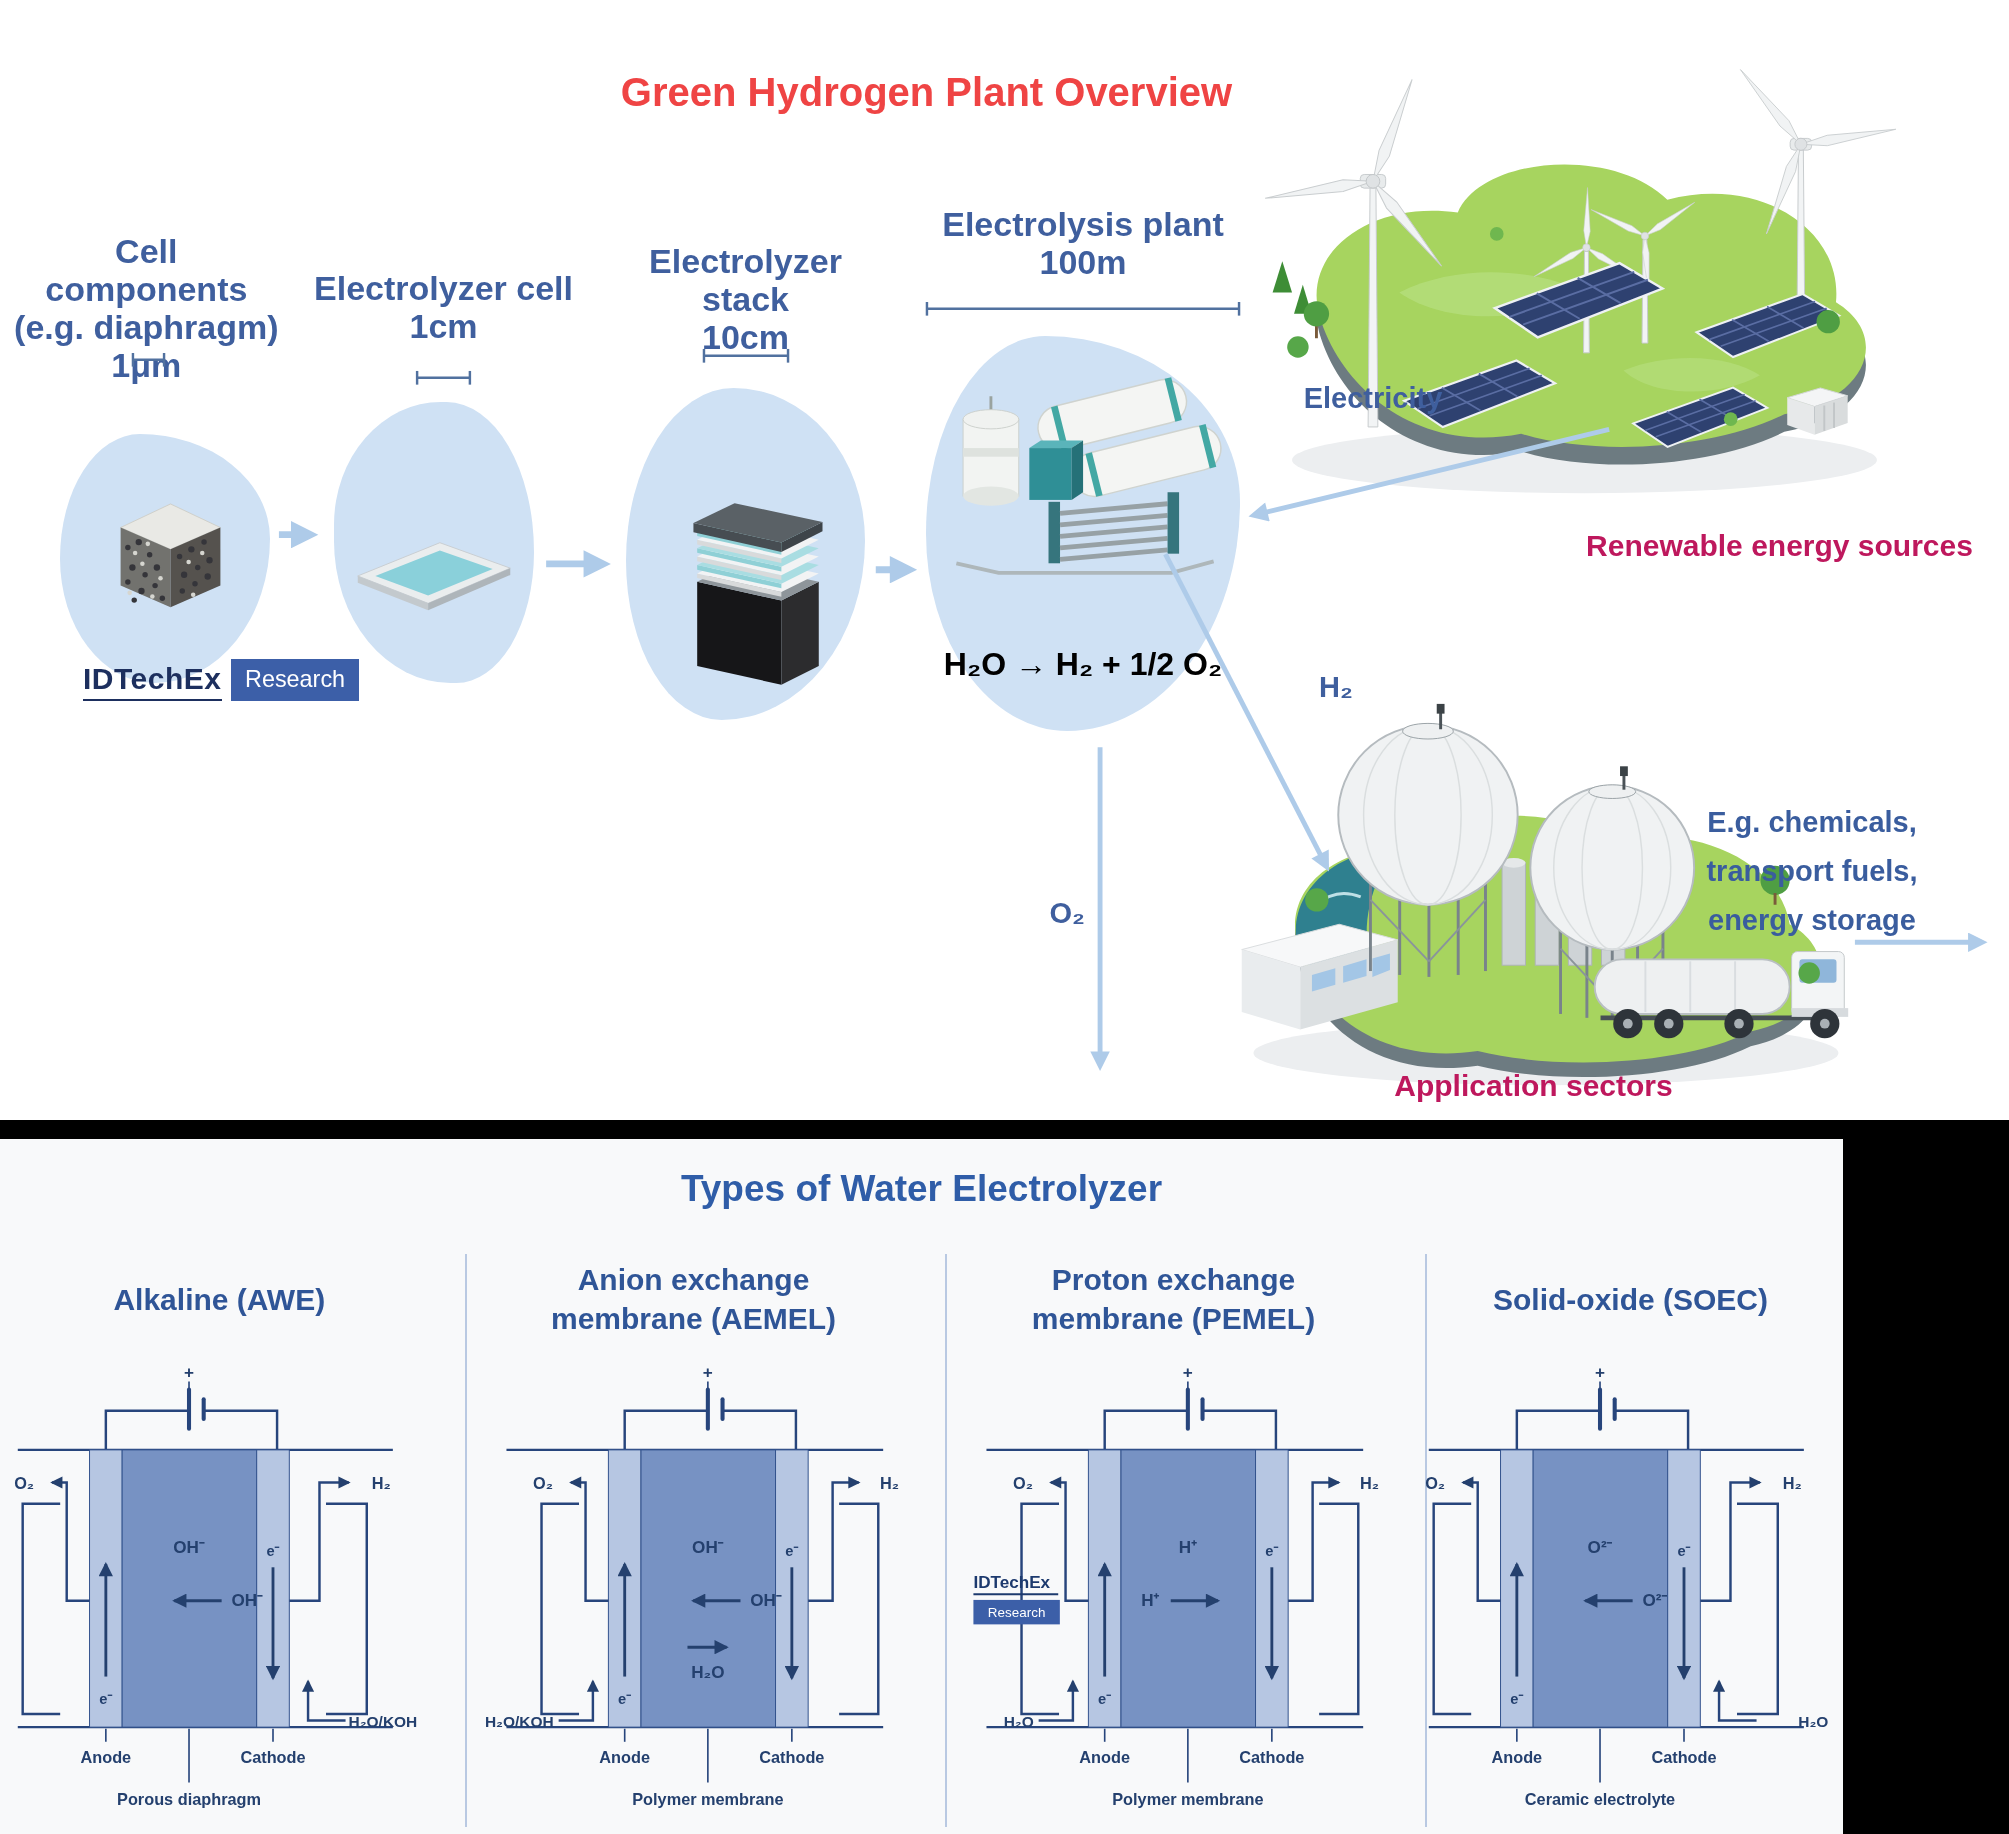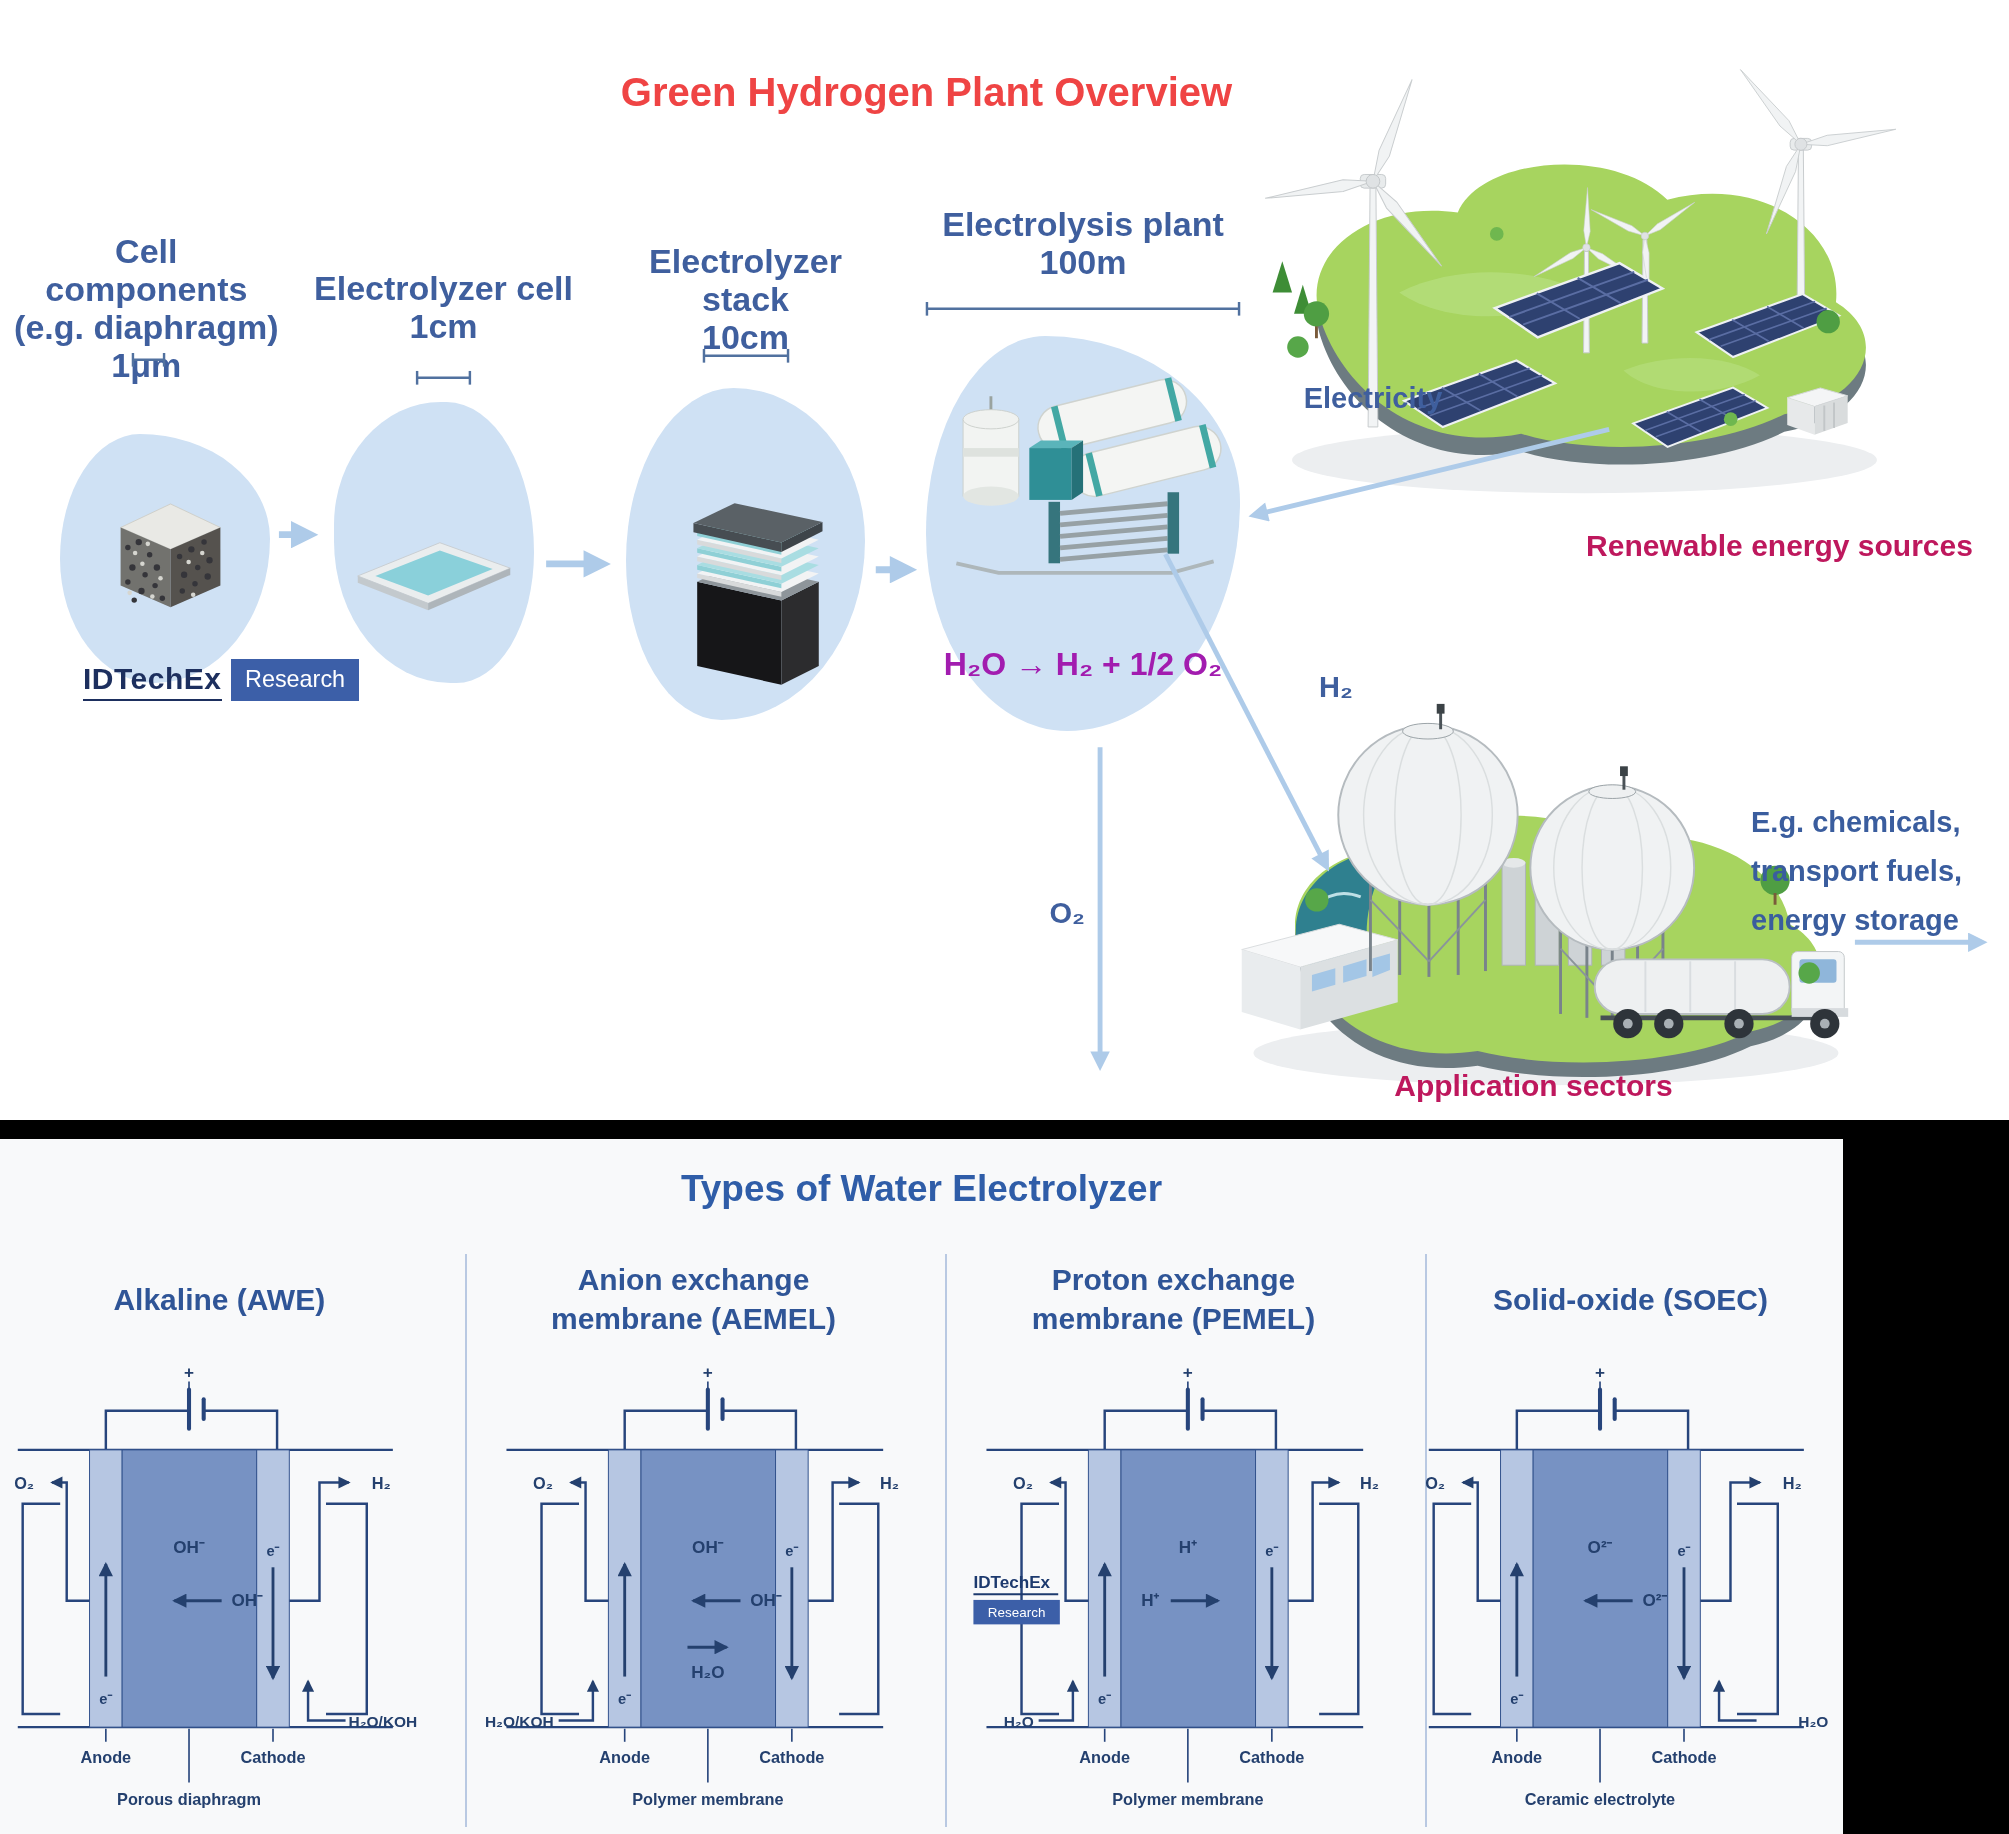--- a/index.html
+++ b/index.html
@@ -5,24 +5,24 @@
   html,body{margin:0;padding:0;background:#ffffff;}
   .page{position:relative;width:2009px;height:1834px;background:#ffffff;overflow:hidden;
         font-family:"Liberation Sans",sans-serif;}
   .abs{position:absolute;}
   
   .page-title{position:absolute;left:390px;top:70px;width:1073px;text-align:center;
               font-size:40px;font-weight:bold;color:#ef4444;}
   .stage-label{position:absolute;text-align:center;color:#3f5f9e;font-weight:bold;
                font-size:34px;line-height:38px;}
   .formula{position:absolute;left:926px;top:646px;width:314px;text-align:center;
-           font-size:32px;font-weight:bold;color:#a21caf;}
+           font-size:32px;font-weight:bold;color:#000000;}
   .side-label{position:absolute;font-size:29px;font-weight:bold;color:#3f5f9e;}
   .caption{position:absolute;font-size:30px;font-weight:bold;color:#be185d;text-align:center;}
-  .outputs{position:absolute;left:1751px;top:798px;width:256px;text-align:left;
+  .outputs{position:absolute;left:1684px;top:798px;width:256px;text-align:center;
            font-size:29px;font-weight:bold;color:#3a5d9e;line-height:49px;}
   
   .blob{position:absolute;background:#cfe1f4;}
   .blob.r1{border-radius:38% 62% 55% 45% / 50% 42% 58% 50%;}
   .blob.r2{border-radius:55% 45% 40% 60% / 45% 55% 48% 52%;}
   .blob.r3{border-radius:45% 55% 60% 40% / 52% 46% 54% 48%;}
   
   .logo{position:absolute;display:flex;align-items:flex-end;}
   .logo .brand{font-size:30px;font-weight:bold;color:#1d2f5e;border-bottom:2.9px solid #1d2f5e;
                padding-bottom:2.9px;letter-spacing:0.5px;}

